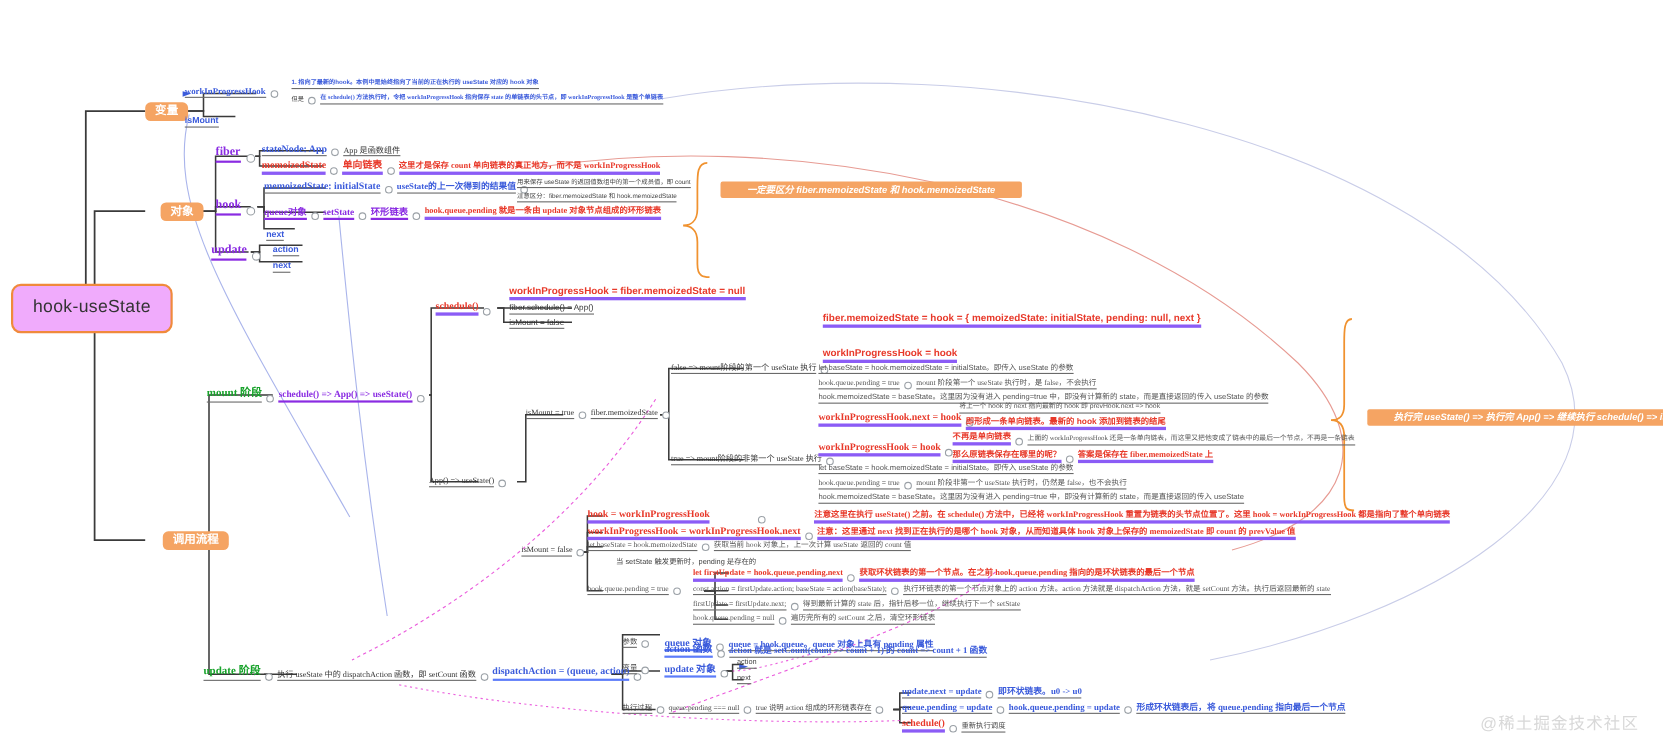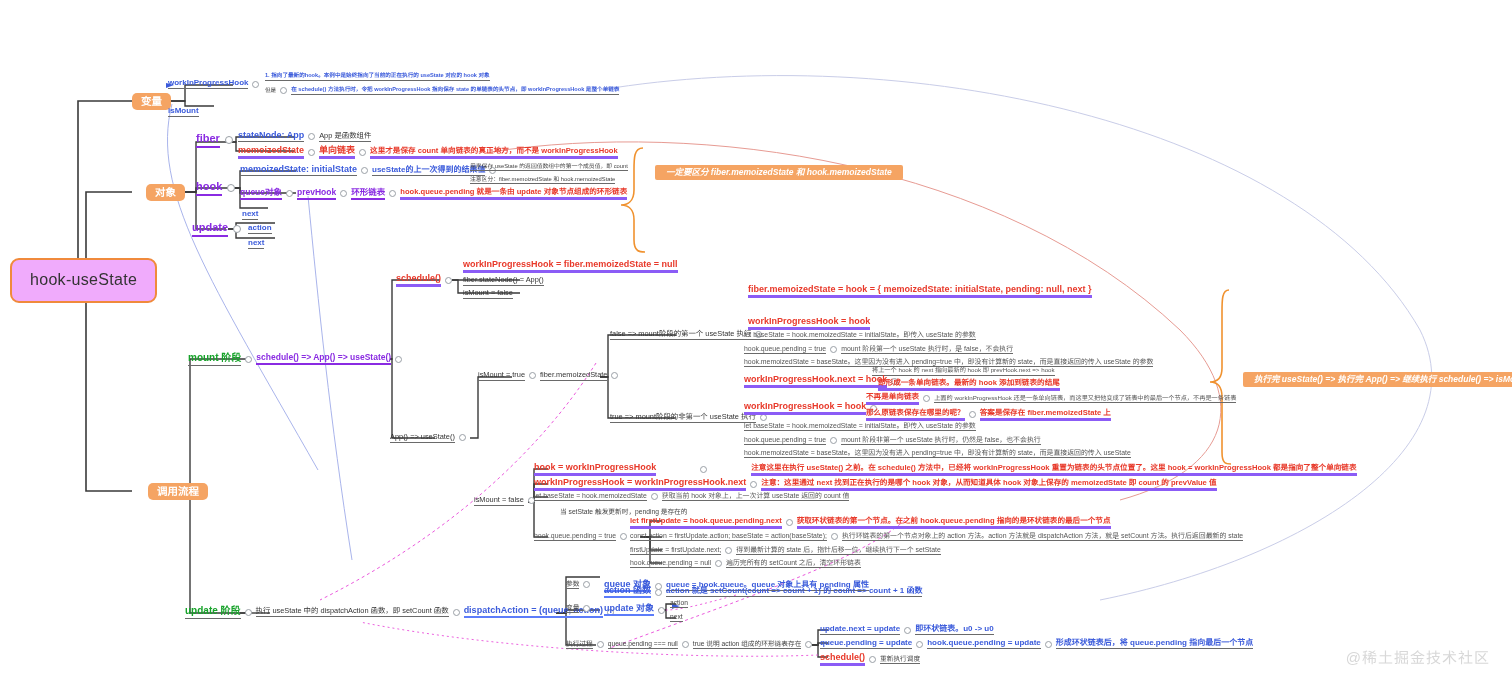--- a/index.html
+++ b/index.html
@@ -21,21 +21,21 @@
     padding:12px 18px;font-size:16px;color:#333;letter-spacing:.3px;
   }
   
   .chip{
     background:#f5a463;color:#ffffff;border-radius:5px;
     padding:3px 9px;font-size:10.5px;font-weight:bold;
   }
   
   .onote{
     background:#f5a463;color:#ffffff;border-radius:2px;
-    padding:3px 11px;font-size:8.5px;font-style:italic;font-weight:bold;
+    padding:3px 24px;font-size:8.5px;font-style:italic;font-weight:bold;
   }
 
   
   .t-blue  {color:#3b5bdb;font-weight:bold;font-size:9px;}
   .t-blue-s{color:#3b5bdb;font-weight:bold;font-size:8px;}
   .t-purple{color:#8a2be2;font-weight:bold;font-size:11px;}
   .t-purple-s{color:#8a2be2;font-weight:bold;font-size:8.5px;}
   .t-red   {color:#e8392a;font-weight:bold;font-size:9px;}
   .t-red-s {color:#e8392a;font-weight:bold;font-size:7.6px;}
   .t-green {color:#17a22a;font-weight:bold;font-size:10px;}
@@ -47,21 +47,21 @@
   .dot{
     display:inline-block;width:6px;height:6px;border:1px solid #9aa0a6;
     border-radius:50%;background:#fff;vertical-align:middle;margin:0 5px;
   }
   .dot.sm{width:5px;height:5px;margin:0 4px;}
   .ul-pur{border-bottom:2px solid #8a2be2;padding-bottom:1px;}
   .ul-blue{border-bottom:2px solid #5c7cfa;padding-bottom:1px;}
   .ul-red{border-bottom:3px solid #8b5cf6;padding-bottom:1px;}
   .ul-thin{border-bottom:1px solid #6a6a6a;padding-bottom:1px;}
 
-  .row{display:flex;align-items:center;}
+  .row{display:flex;align-items:flex-end;font-family:Liberation Serif, serif;}
 
   .wm{
     position:absolute;right:22px;bottom:18px;color:#d8d8d8;
     font-size:15px;letter-spacing:1px;user-select:none;
   }
 </style>
 </head>
 <body>
 
 <div id="canvas">
@@ -199,21 +199,21 @@
     <span class="dot sm"></span>
     <span class="t-blue-s ul-thin">useState的上一次得到的结果值</span>
     <span class="dot sm"></span>
   </div>
   <div class="node t-dark-s ul-thin" style="left:470px;top:163px;font-size:5.8px;">用来保存 useState 的返回值数组中的第一个成员值，即 count</div>
   <div class="node t-dark-s ul-thin" style="left:470px;top:176px;font-size:5.8px;">注意区分：fiber.memoizedState 和 hook.memoizedState</div>
 
   <div class="node row" style="left:240px;top:188px;">
     <span class="t-purple-s ul-pur">queue对象</span>
     <span class="dot sm"></span>
-    <span class="t-purple-s ul-pur">prevHook</span>
+    <span class="t-purple-s ul-pur">setState</span>
     <span class="dot sm"></span>
     <span class="t-purple-s ul-pur">环形链表</span>
     <span class="dot sm"></span>
     <span class="t-red-s ul-red">hook.queue.pending 就是一条由 update 对象节点组成的环形链表</span>
   </div>
   <div class="node" style="left:242px;top:203px;">
     <span class="t-blue-s ul-thin">next</span>
   </div>
 
   <div class="node row" style="left:192px;top:222px;">
@@ -236,21 +236,21 @@
     <span class="dot sm"></span>
     <span class="t-purple-s ul-pur">schedule() =&gt; App() =&gt; useState()</span>
     <span class="dot sm"></span>
   </div>
 
   <div class="node row" style="left:396px;top:274px;">
     <span class="t-red ul-red">schedule()</span>
     <span class="dot sm"></span>
   </div>
   <div class="node t-red ul-red" style="left:463px;top:260px;">workInProgressHook = fiber.memoizedState = null</div>
-  <div class="node t-dark ul-thin" style="left:463px;top:276px;">fiber.stateNode() = App()</div>
+  <div class="node t-dark ul-thin" style="left:463px;top:276px;">fiber.schedule() = App()</div>
   <div class="node t-dark ul-thin" style="left:463px;top:289px;">isMount = false</div>
 
   <div class="node row" style="left:390px;top:433px;">
     <span class="t-dark ul-thin">App() =&gt; useState()</span>
     <span class="dot sm"></span>
   </div>
 
   <div class="node row" style="left:478px;top:371px;">
     <span class="t-dark ul-thin">isMount = true</span>
     <span class="dot sm"></span>

